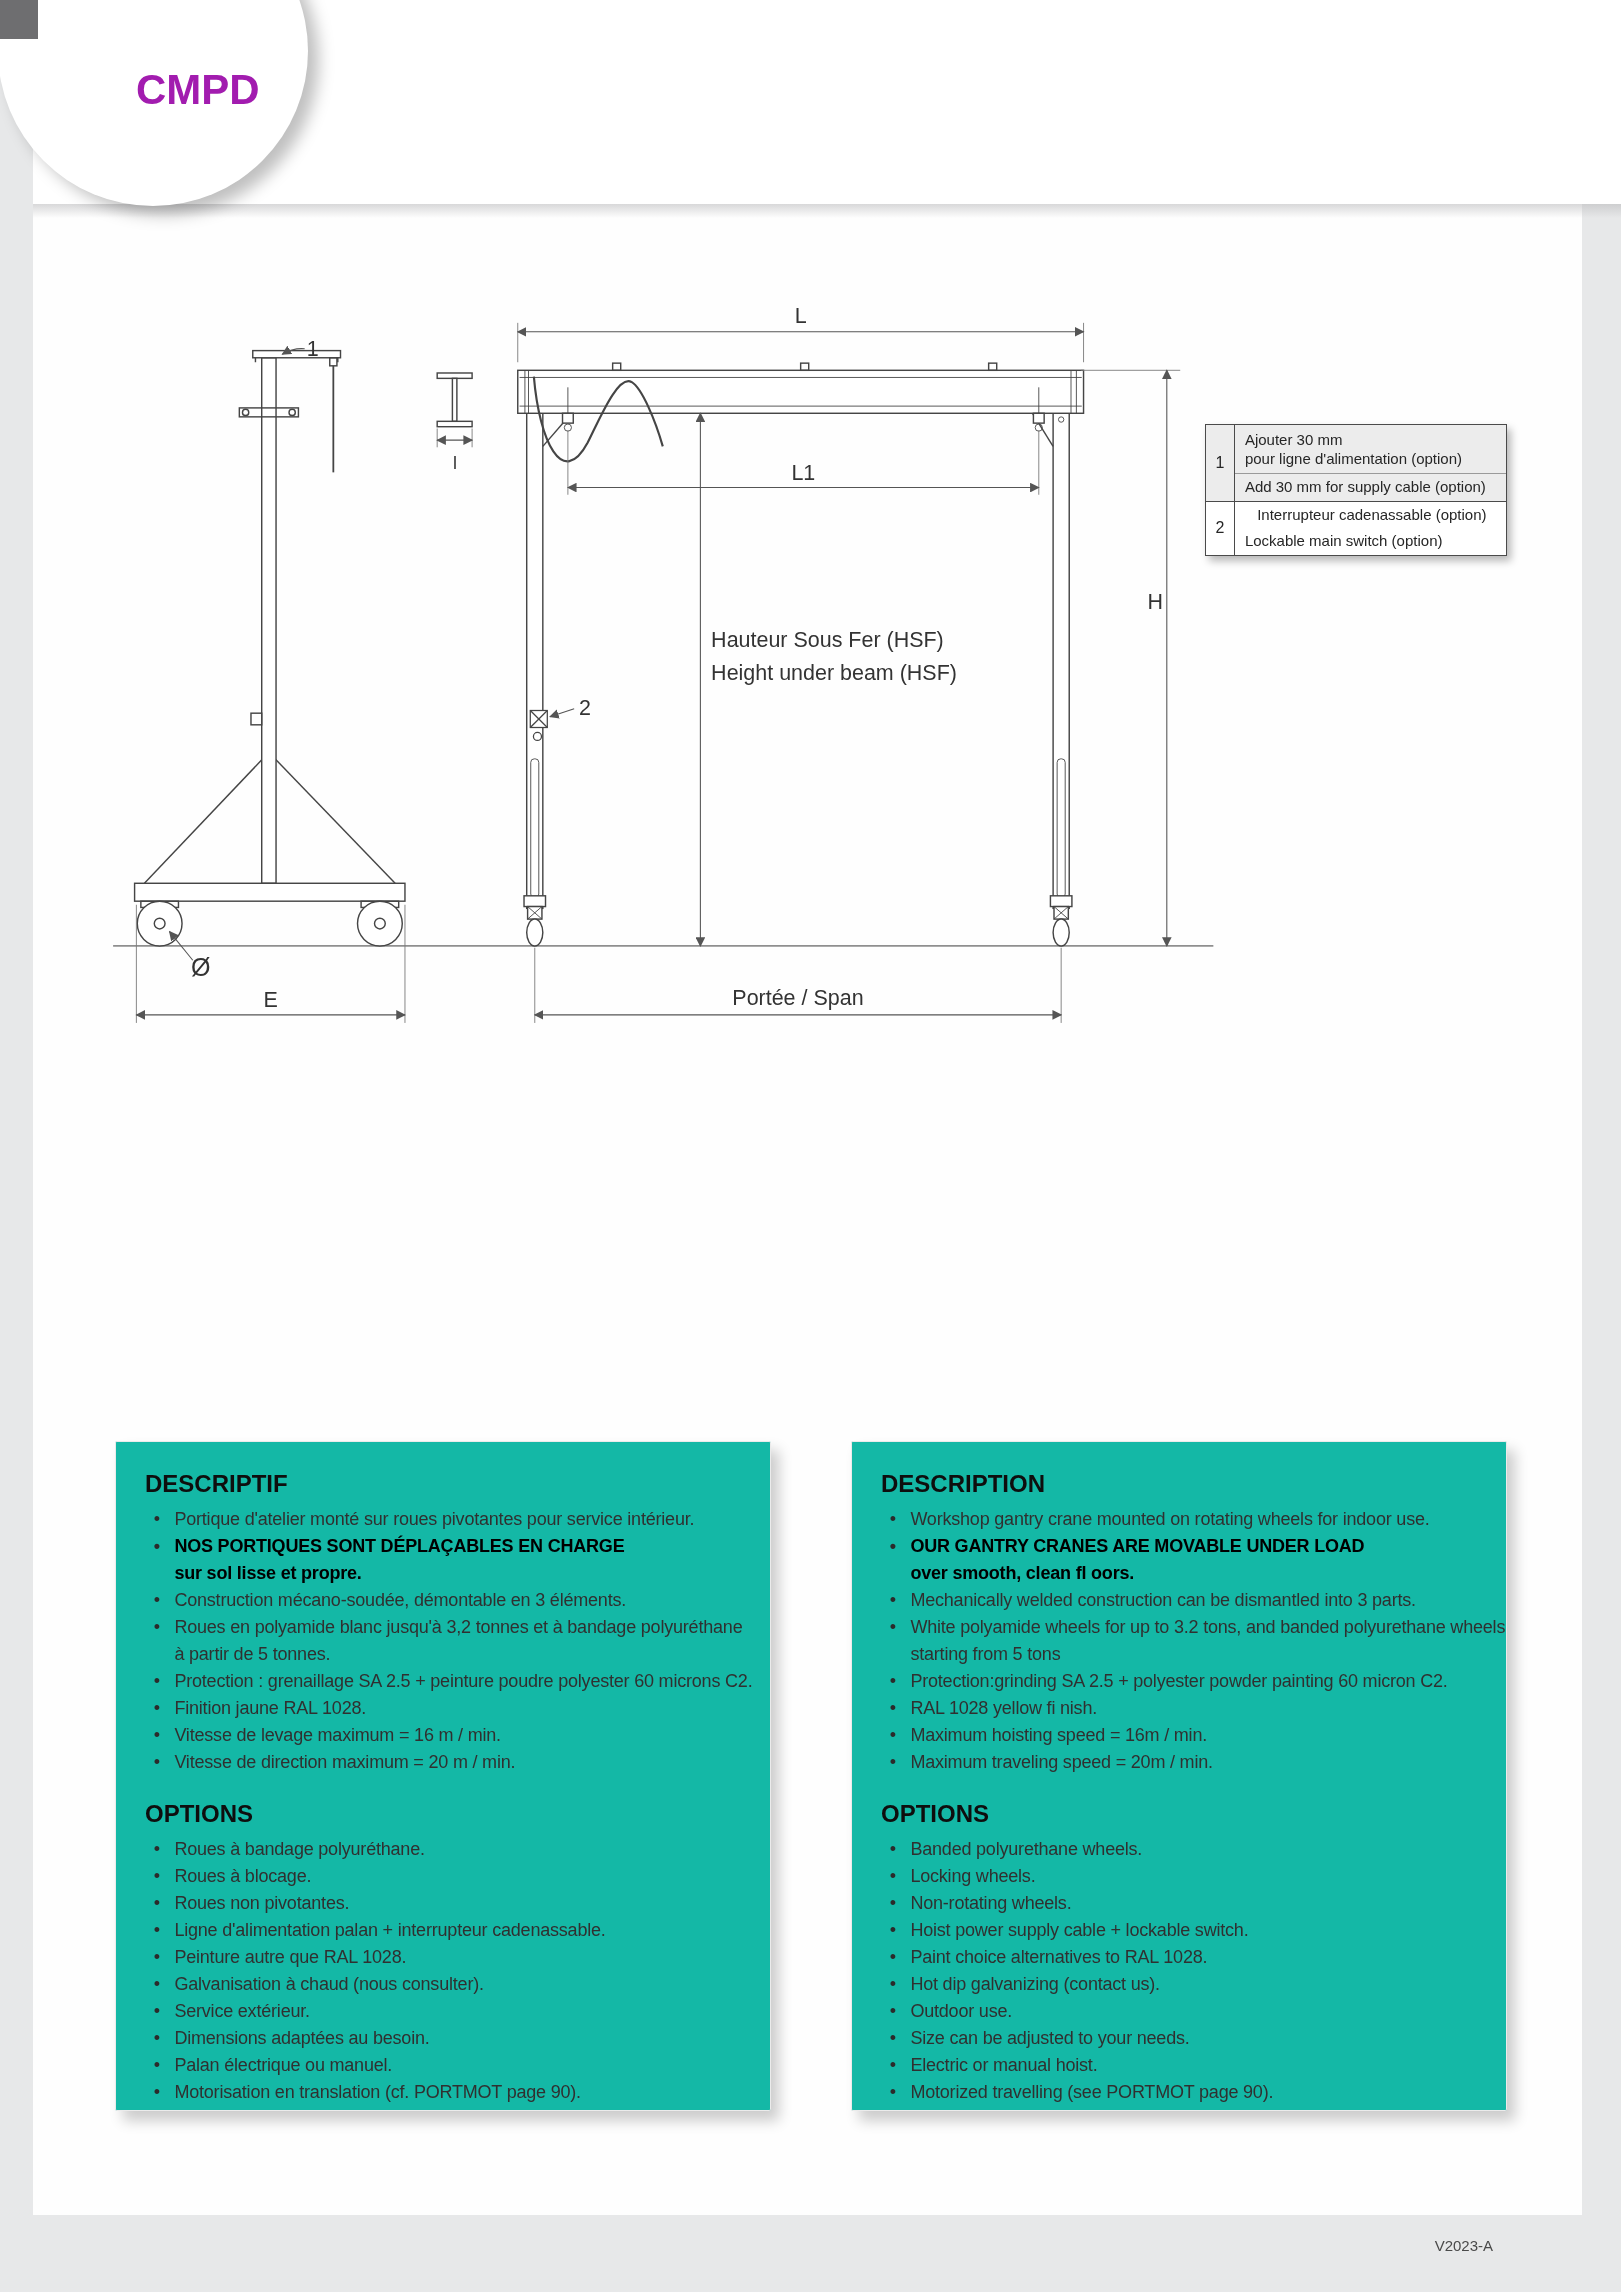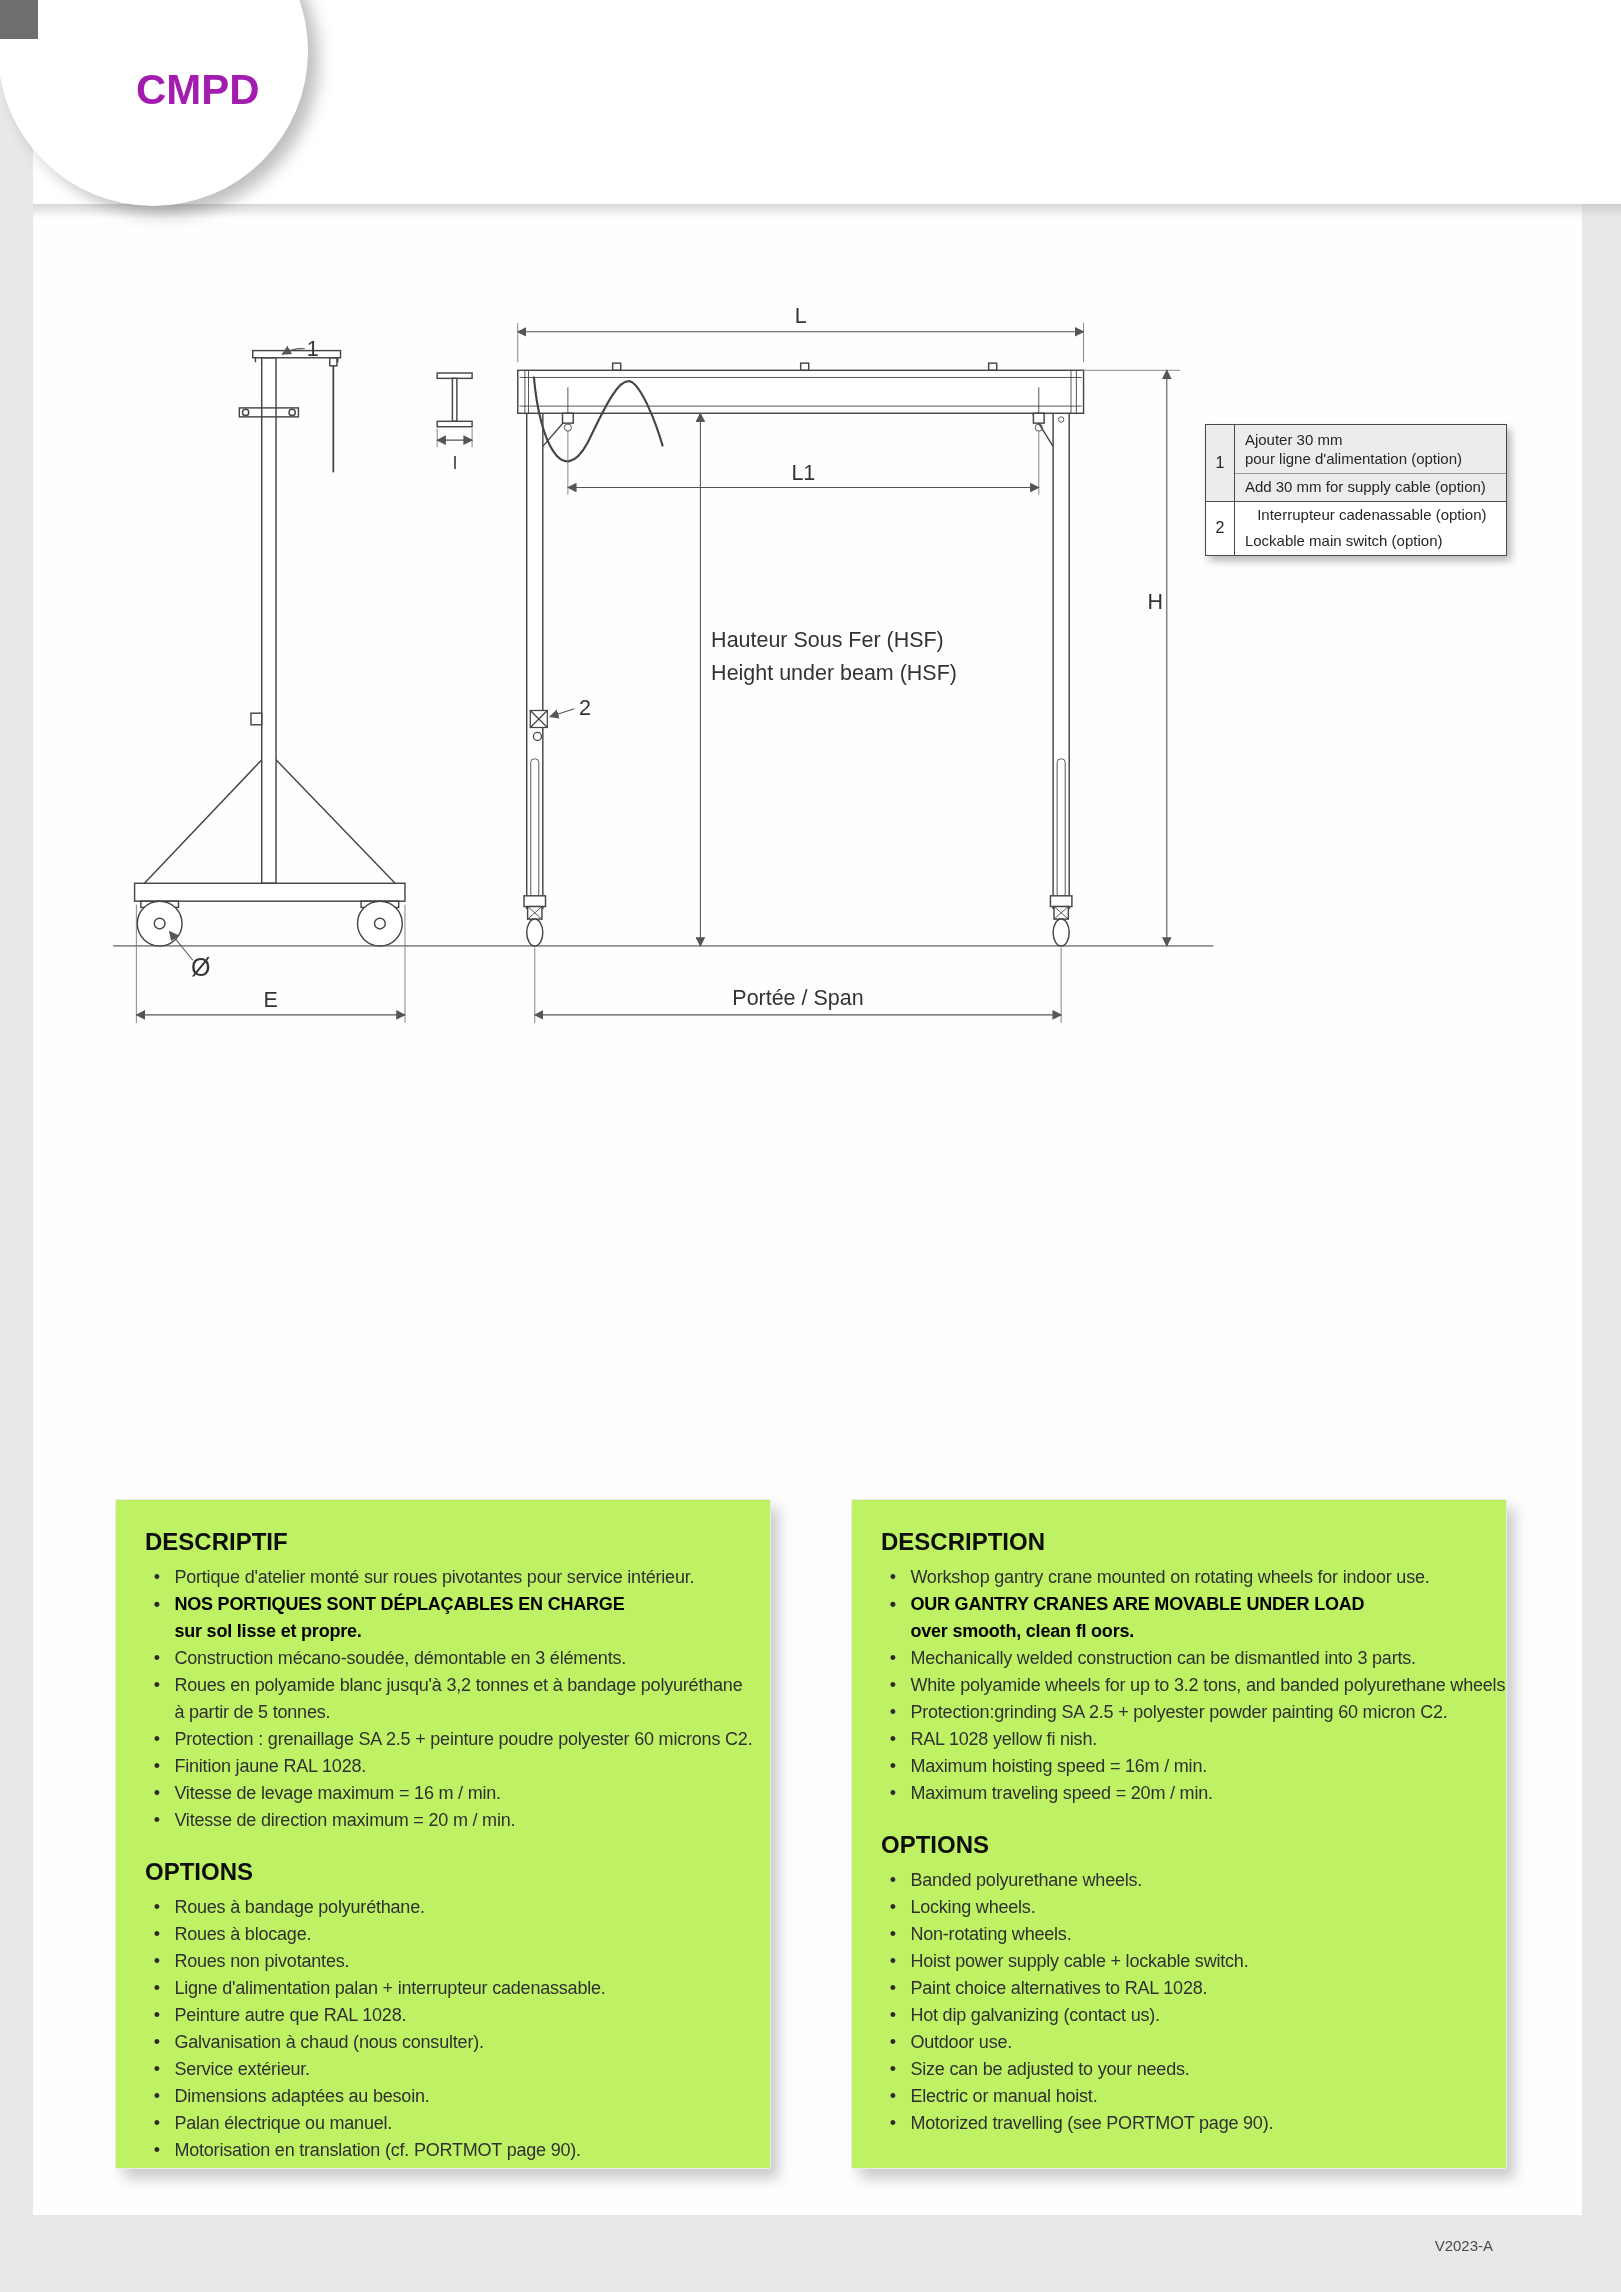--- a/index.html
+++ b/index.html
@@ -37,21 +37,21 @@
   .lg-num{width:28px;border-right:0.9px solid #4a4a4a;display:flex;align-items:center;
     justify-content:center;font-size:16px;}
   .lg-body{flex:1;min-width:0;}
   .lg-fr2{padding:5.4px 7.2px 4.5px 9.9px;line-height:19px;border-bottom:0.9px solid #9a9a9a;}
   .lg-fr1{padding:4.5px 7.2px 3.6px 9.9px;line-height:18px;}
   .lg-en{padding:4.5px 7.2px 4.5px 9.9px;line-height:18px;}
   .lg-row.gray .lg-en{border-top:0;}
   .lg-row:not(.gray) .lg-fr1{border-bottom:0;text-align:center;}
 
   
-  .card{position:absolute;top:1499px;width:654px;height:668px;background:#bef264;
+  .card{position:absolute;top:1441px;width:654px;height:668px;background:#14b8a6;
     border:0.9px solid #ebebeb;border-radius:1.8px;box-shadow:8px 9.9px 14.3px rgba(0,0,0,.2);
     overflow:hidden;z-index:3;}
   #card-fr{left:115px;}
   #card-en{left:851px;}
   .card h2{margin:27px 0 0 29px;font-size:24px;line-height:29px;font-weight:800;color:#0e0e0e;}
   .card h2.opts{margin-top:23px;}
   .blist{margin:8px 18px 0 36px;}
   .bullet-line{position:relative;padding-left:22.4px;line-height:27px;font-size:18px;
     color:#303030;letter-spacing:-0.2px;white-space:nowrap;}
   .bullet-line.bold{font-weight:700;color:#000;}
@@ -284,20 +284,21 @@
         </div>
         <div>
           <div class="bullet-line bold"><span class="bullet-dot">•</span><span>OUR GANTRY CRANES ARE MOVABLE UNDER LOAD</span></div>
           <div class="bullet-line bold"><span>over smooth, clean fl oors.</span></div>
         </div>
         <div>
           <div class="bullet-line"><span class="bullet-dot">•</span><span>Mechanically welded construction can be dismantled into 3 parts.</span></div>
         </div>
         <div>
           <div class="bullet-line"><span class="bullet-dot">•</span><span>White polyamide wheels for up to 3.2 tons, and banded polyurethane wheels</span></div>
+          <div class="bullet-line"><span>starting from 5 tons</span></div>
         </div>
         <div>
           <div class="bullet-line"><span class="bullet-dot">•</span><span>Protection:grinding SA 2.5 + polyester powder painting 60 micron C2.</span></div>
         </div>
         <div>
           <div class="bullet-line"><span class="bullet-dot">•</span><span>RAL 1028 yellow fi nish.</span></div>
         </div>
         <div>
           <div class="bullet-line"><span class="bullet-dot">•</span><span>Maximum hoisting speed = 16m / min.</span></div>
         </div>

